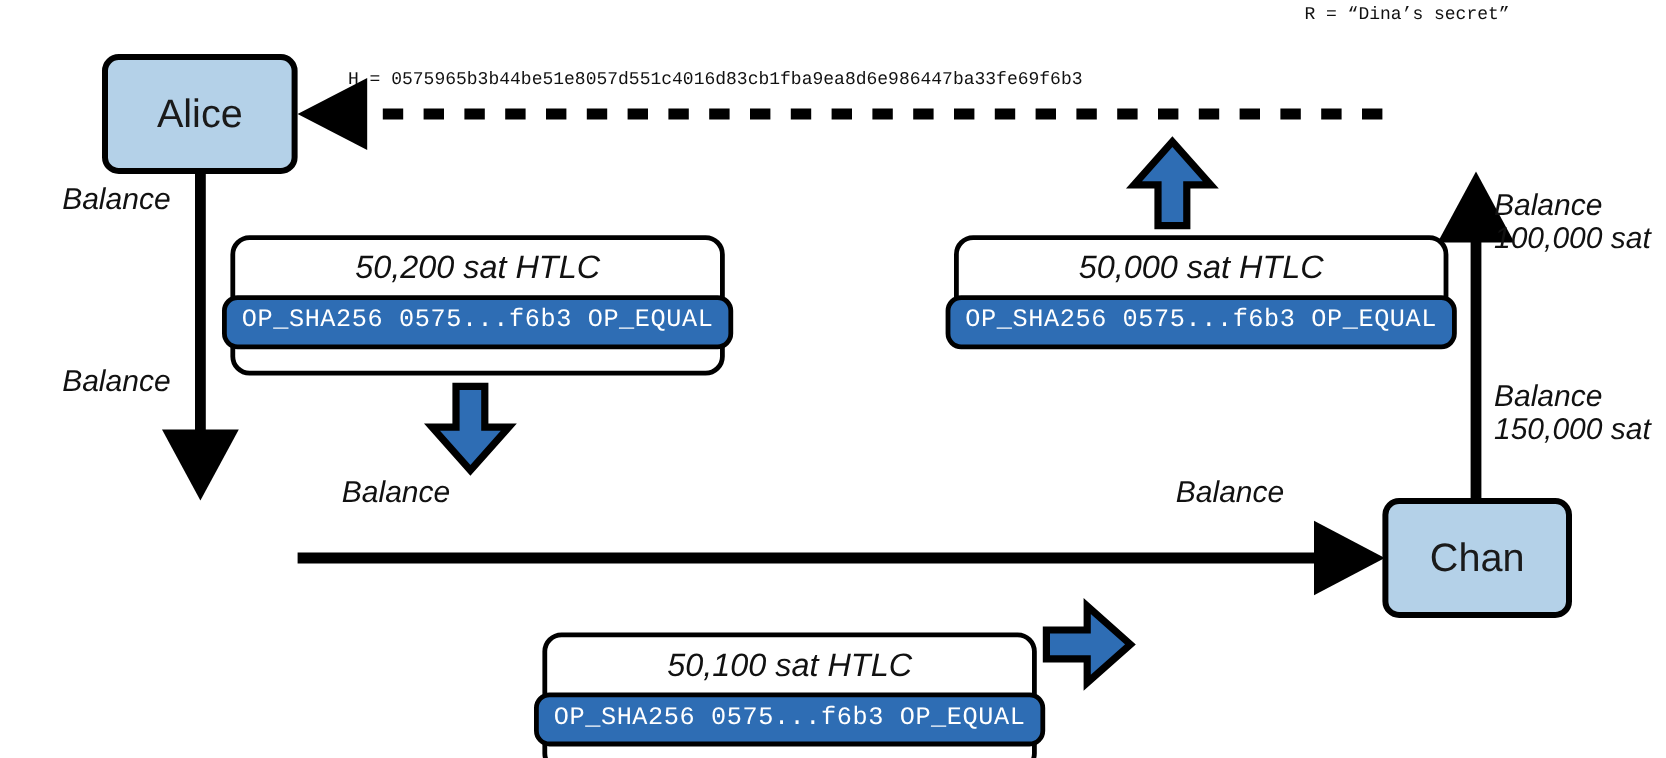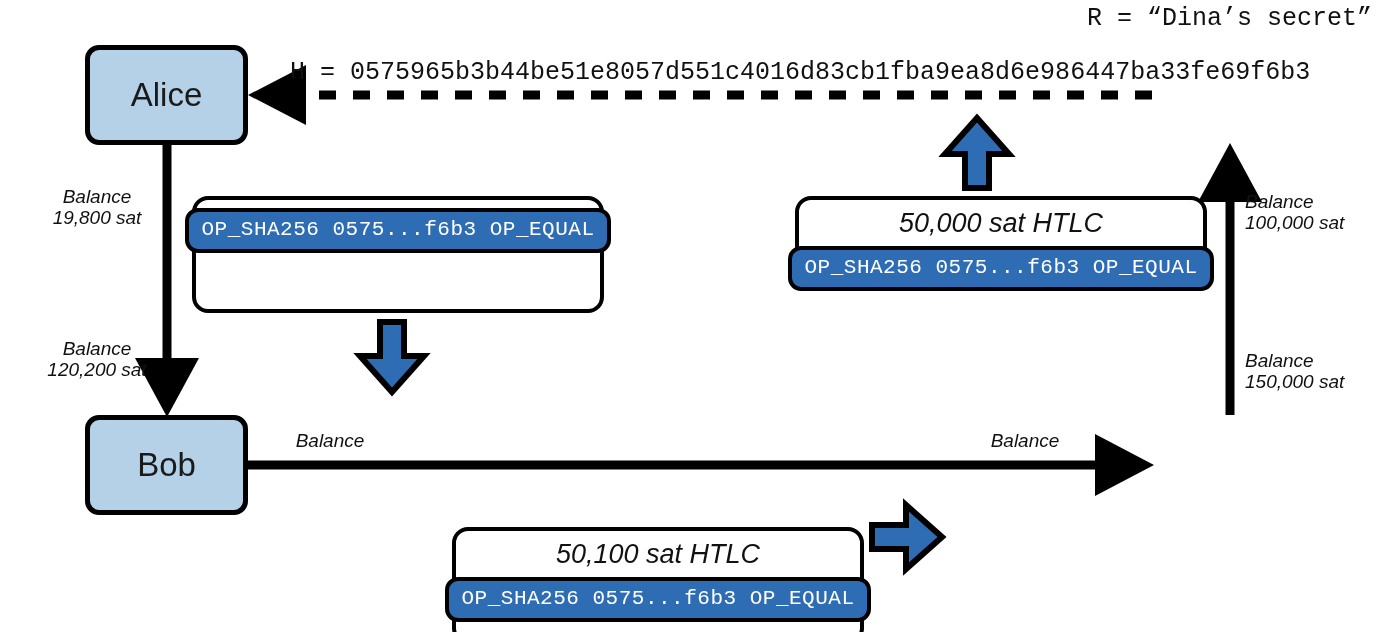--- a/index.html
+++ b/index.html
@@ -84,42 +84,41 @@
   }
   #htlc-ab { left: 192px; top: 196px; width: 412px; height: 117px; }
   #htlc-cd { left: 795px; top: 196px; width: 412px; height: 84px; }
   #htlc-bc { left: 452px; top: 479px; width: 412px; height: 117px; margin-top: 48px; }
 
   
   .lbl {
     position: absolute;
     font-family: "Liberation Sans", sans-serif;
     font-style: italic;
-    font-size: 19px;
+    font-size: 25px;
     color: #111111;
     line-height: 1.12;
     text-align: center;
     white-space: nowrap;
     z-index: 4;
-    margin-top: 34px;
   }
   .lbl .l1, .lbl .l2 { display: block; }
 
   #lbl-alice-bal  { left: 22px;  top: 152px; width: 150px; }
   #lbl-alice-bal2 { left: 22px;  top: 304px; width: 150px; }
   #lbl-bob-bal    { left: 230px; top: 396px; width: 200px; }
   #lbl-chan-bal   { left: 910px; top: 396px; width: 230px; }
   #lbl-dina-bal   { left: 1245px; top: 157px; width: 150px; text-align: left; }
   #lbl-chan-bal2  { left: 1245px; top: 316px; width: 150px; text-align: left; }
 
   
   .mono-note {
     position: absolute;
     font-family: "Liberation Mono", "DejaVu Sans Mono", monospace;
-    font-size: 25px;
+    font-size: 15px;
     color: #111111;
     white-space: nowrap;
     z-index: 7;
   }
   #note-hash   { left: 290px;  top: 58px; }
   #note-secret { left: 1087px; top: 4px; }
 </style>
 </head>
 <body>
 
@@ -156,51 +155,50 @@
     </g>
 
     <g>
       <polygon points="872,525 906,525 906,505 942,537 906,569 906,549 872,549" fill="#2E6DB4" stroke="#000000" stroke-width="6" stroke-linejoin="miter"></polygon>
     </g>
   </svg>
 
   <div class="node" id="node-alice">
     <span>Alice</span>
   </div>
-  <div class="node" id="node-bob">
-    <span>Bob</span>
+  <div class="node" id="node-chan">
+    <span>Chan</span>
   </div>
 
   <div class="mono-note" id="note-hash">H = 0575965b3b44be51e8057d551c4016d83cb1fba9ea8d6e986447ba33fe69f6b3</div>
   <div class="mono-note" id="note-secret">R = “Dina’s secret”</div>
 
   <div class="lbl" id="lbl-alice-bal">
     <span class="l1">Balance</span>
-    <span class="l2">19,800 sat</span>
   </div>
   <div class="lbl" id="lbl-alice-bal2">
     <span class="l1">Balance</span>
-    <span class="l2">120,200 sat</span>
   </div>
   <div class="lbl" id="lbl-bob-bal">
     <span class="l1">Balance</span>
   </div>
   <div class="lbl" id="lbl-chan-bal">
     <span class="l1">Balance</span>
   </div>
   <div class="lbl" id="lbl-dina-bal">
     <span class="l1">Balance</span>
     <span class="l2">100,000 sat</span>
   </div>
   <div class="lbl" id="lbl-chan-bal2">
     <span class="l1">Balance</span>
     <span class="l2">150,000 sat</span>
   </div>
 
   <div class="htlc" id="htlc-ab">
+    <div class="htlc-title">50,200 sat HTLC</div>
     <div class="htlc-script">OP_SHA256 0575...f6b3 OP_EQUAL</div>
   </div>
 
   <div class="htlc" id="htlc-cd">
     <div class="htlc-title">50,000 sat HTLC</div>
     <div class="htlc-script">OP_SHA256 0575...f6b3 OP_EQUAL</div>
   </div>
 
   <div class="htlc" id="htlc-bc">
     <div class="htlc-title">50,100 sat HTLC</div>

